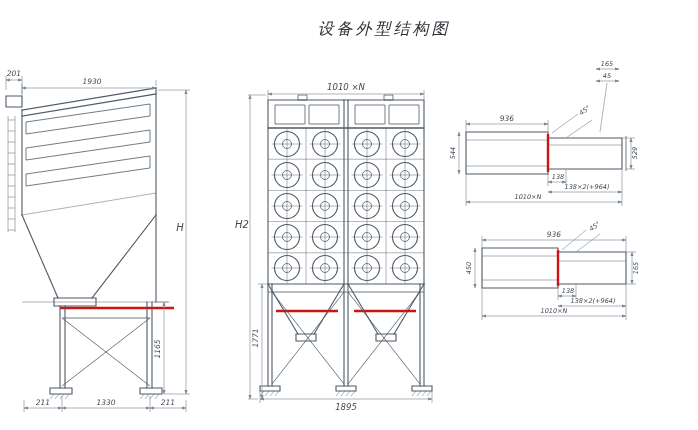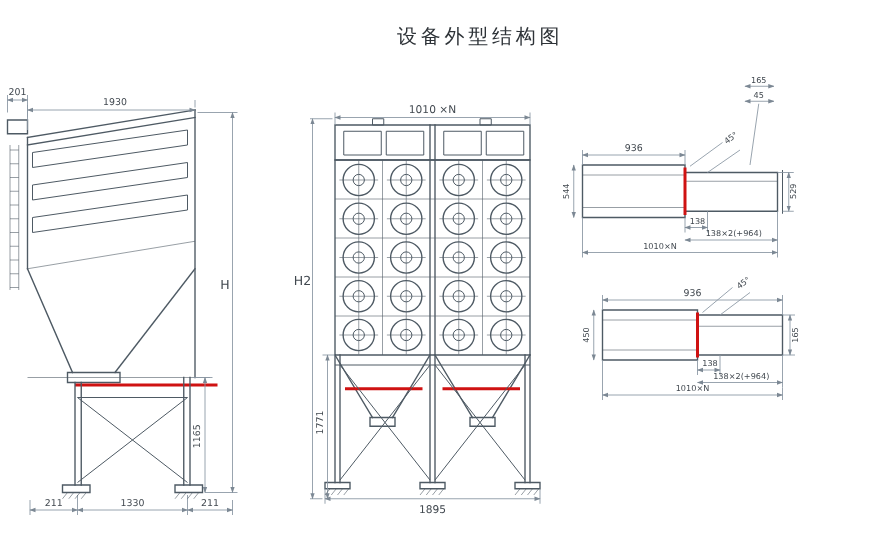--- a/index.html
+++ b/index.html
@@ -1,16 +1,16 @@
 <!DOCTYPE html>
 <html style="--object-line: #4e5a64; --dim-line: #8a97a3; --accent-red: #cf1212; --text: #41484f; --background: #ffffff;"><head>
 <meta charset="utf-8">
 <style>
   html,body{margin:0;padding:0;background:#fff;}
-  .stage{position:relative;width:698px;height:430px;background:var(--background,#fff);overflow:hidden;}
+  .stage{position:relative;width:698px;height:430px;background:var(--background,#fff);overflow:hidden;font-style:italic;}
   svg{display:block;}
   svg line,svg rect,svg polygon,svg circle{vector-effect:non-scaling-stroke;}
   .obj{stroke:var(--object-line,#4e5a64);fill:none;stroke-width:1.1;stroke-linecap:square;}
   .mid{stroke:var(--object-line,#4e5a64);fill:none;stroke-width:.8;}
   .thin{stroke:var(--object-line,#4e5a64);fill:none;stroke-width:.55;opacity:.85;}
   .dim{stroke:var(--dim-line,#8a97a3);fill:none;stroke-width:.7;}
   .red{stroke:var(--accent-red,#cf1212);stroke-width:2.4;}
   text{fill:var(--text,#41484f);font-family:"DejaVu Sans","Liberation Sans",sans-serif;}
   .t6{font-size:6.5px;}
   .t7{font-size:7.5px;}

